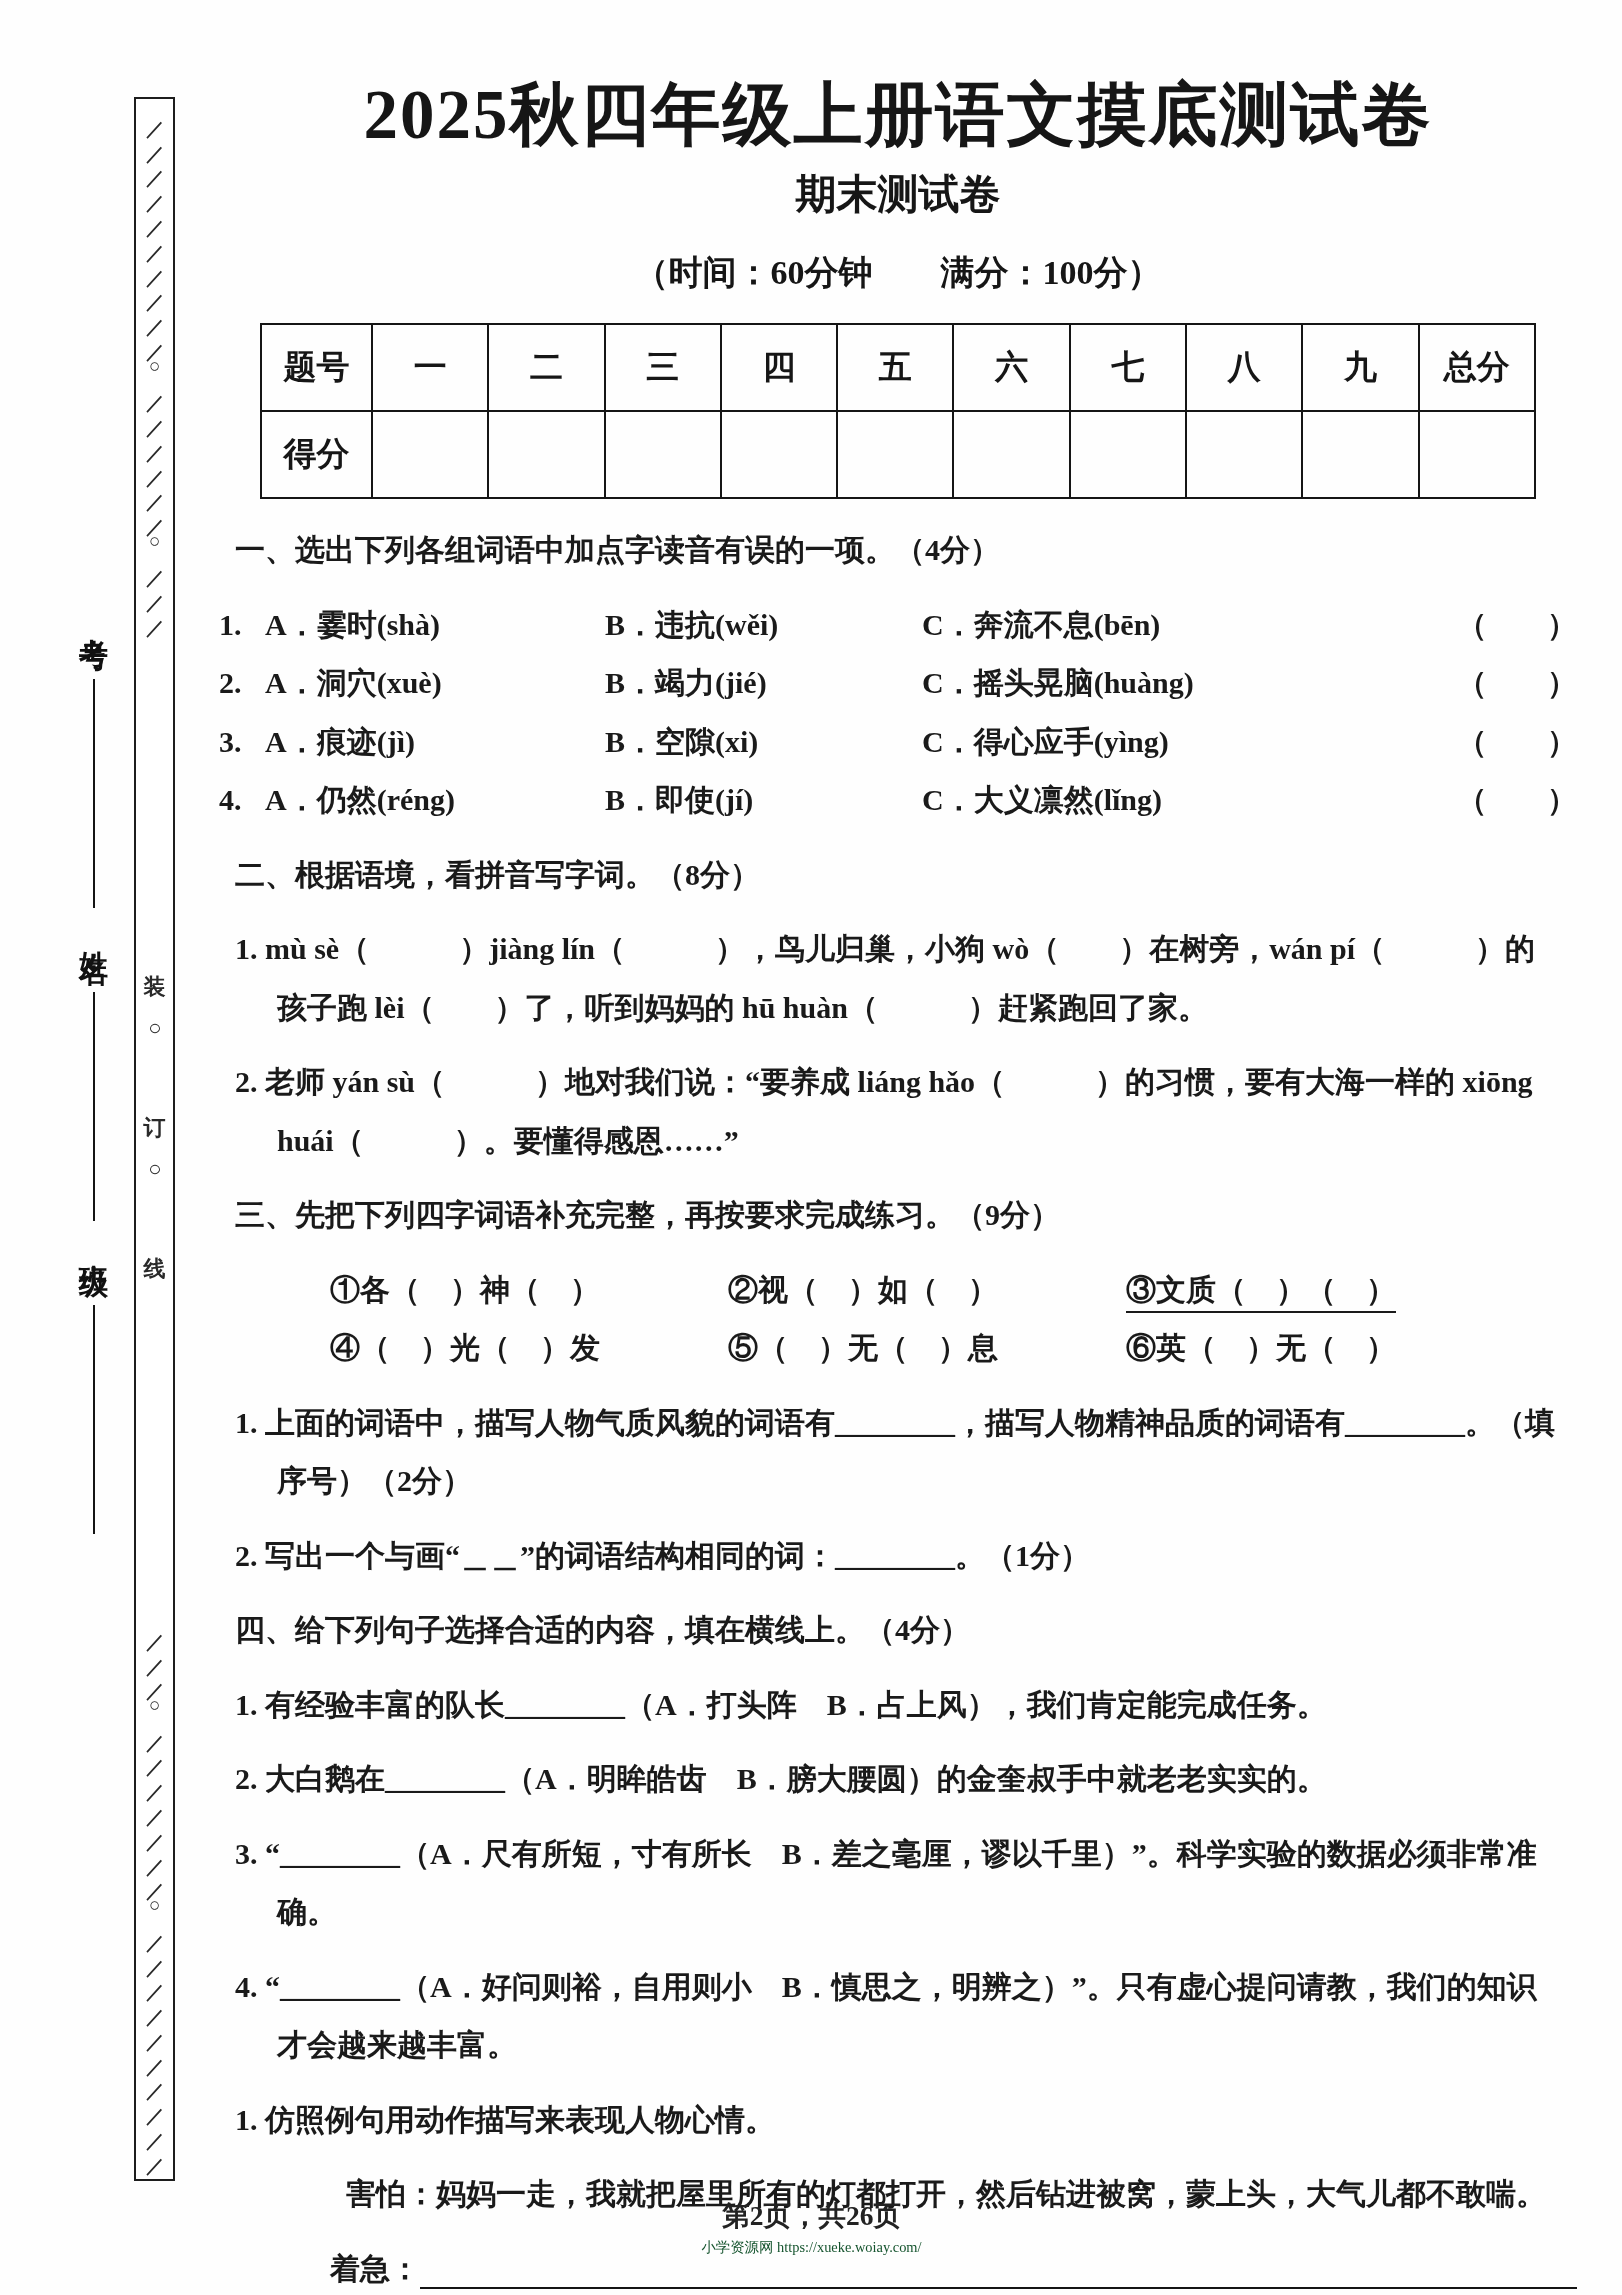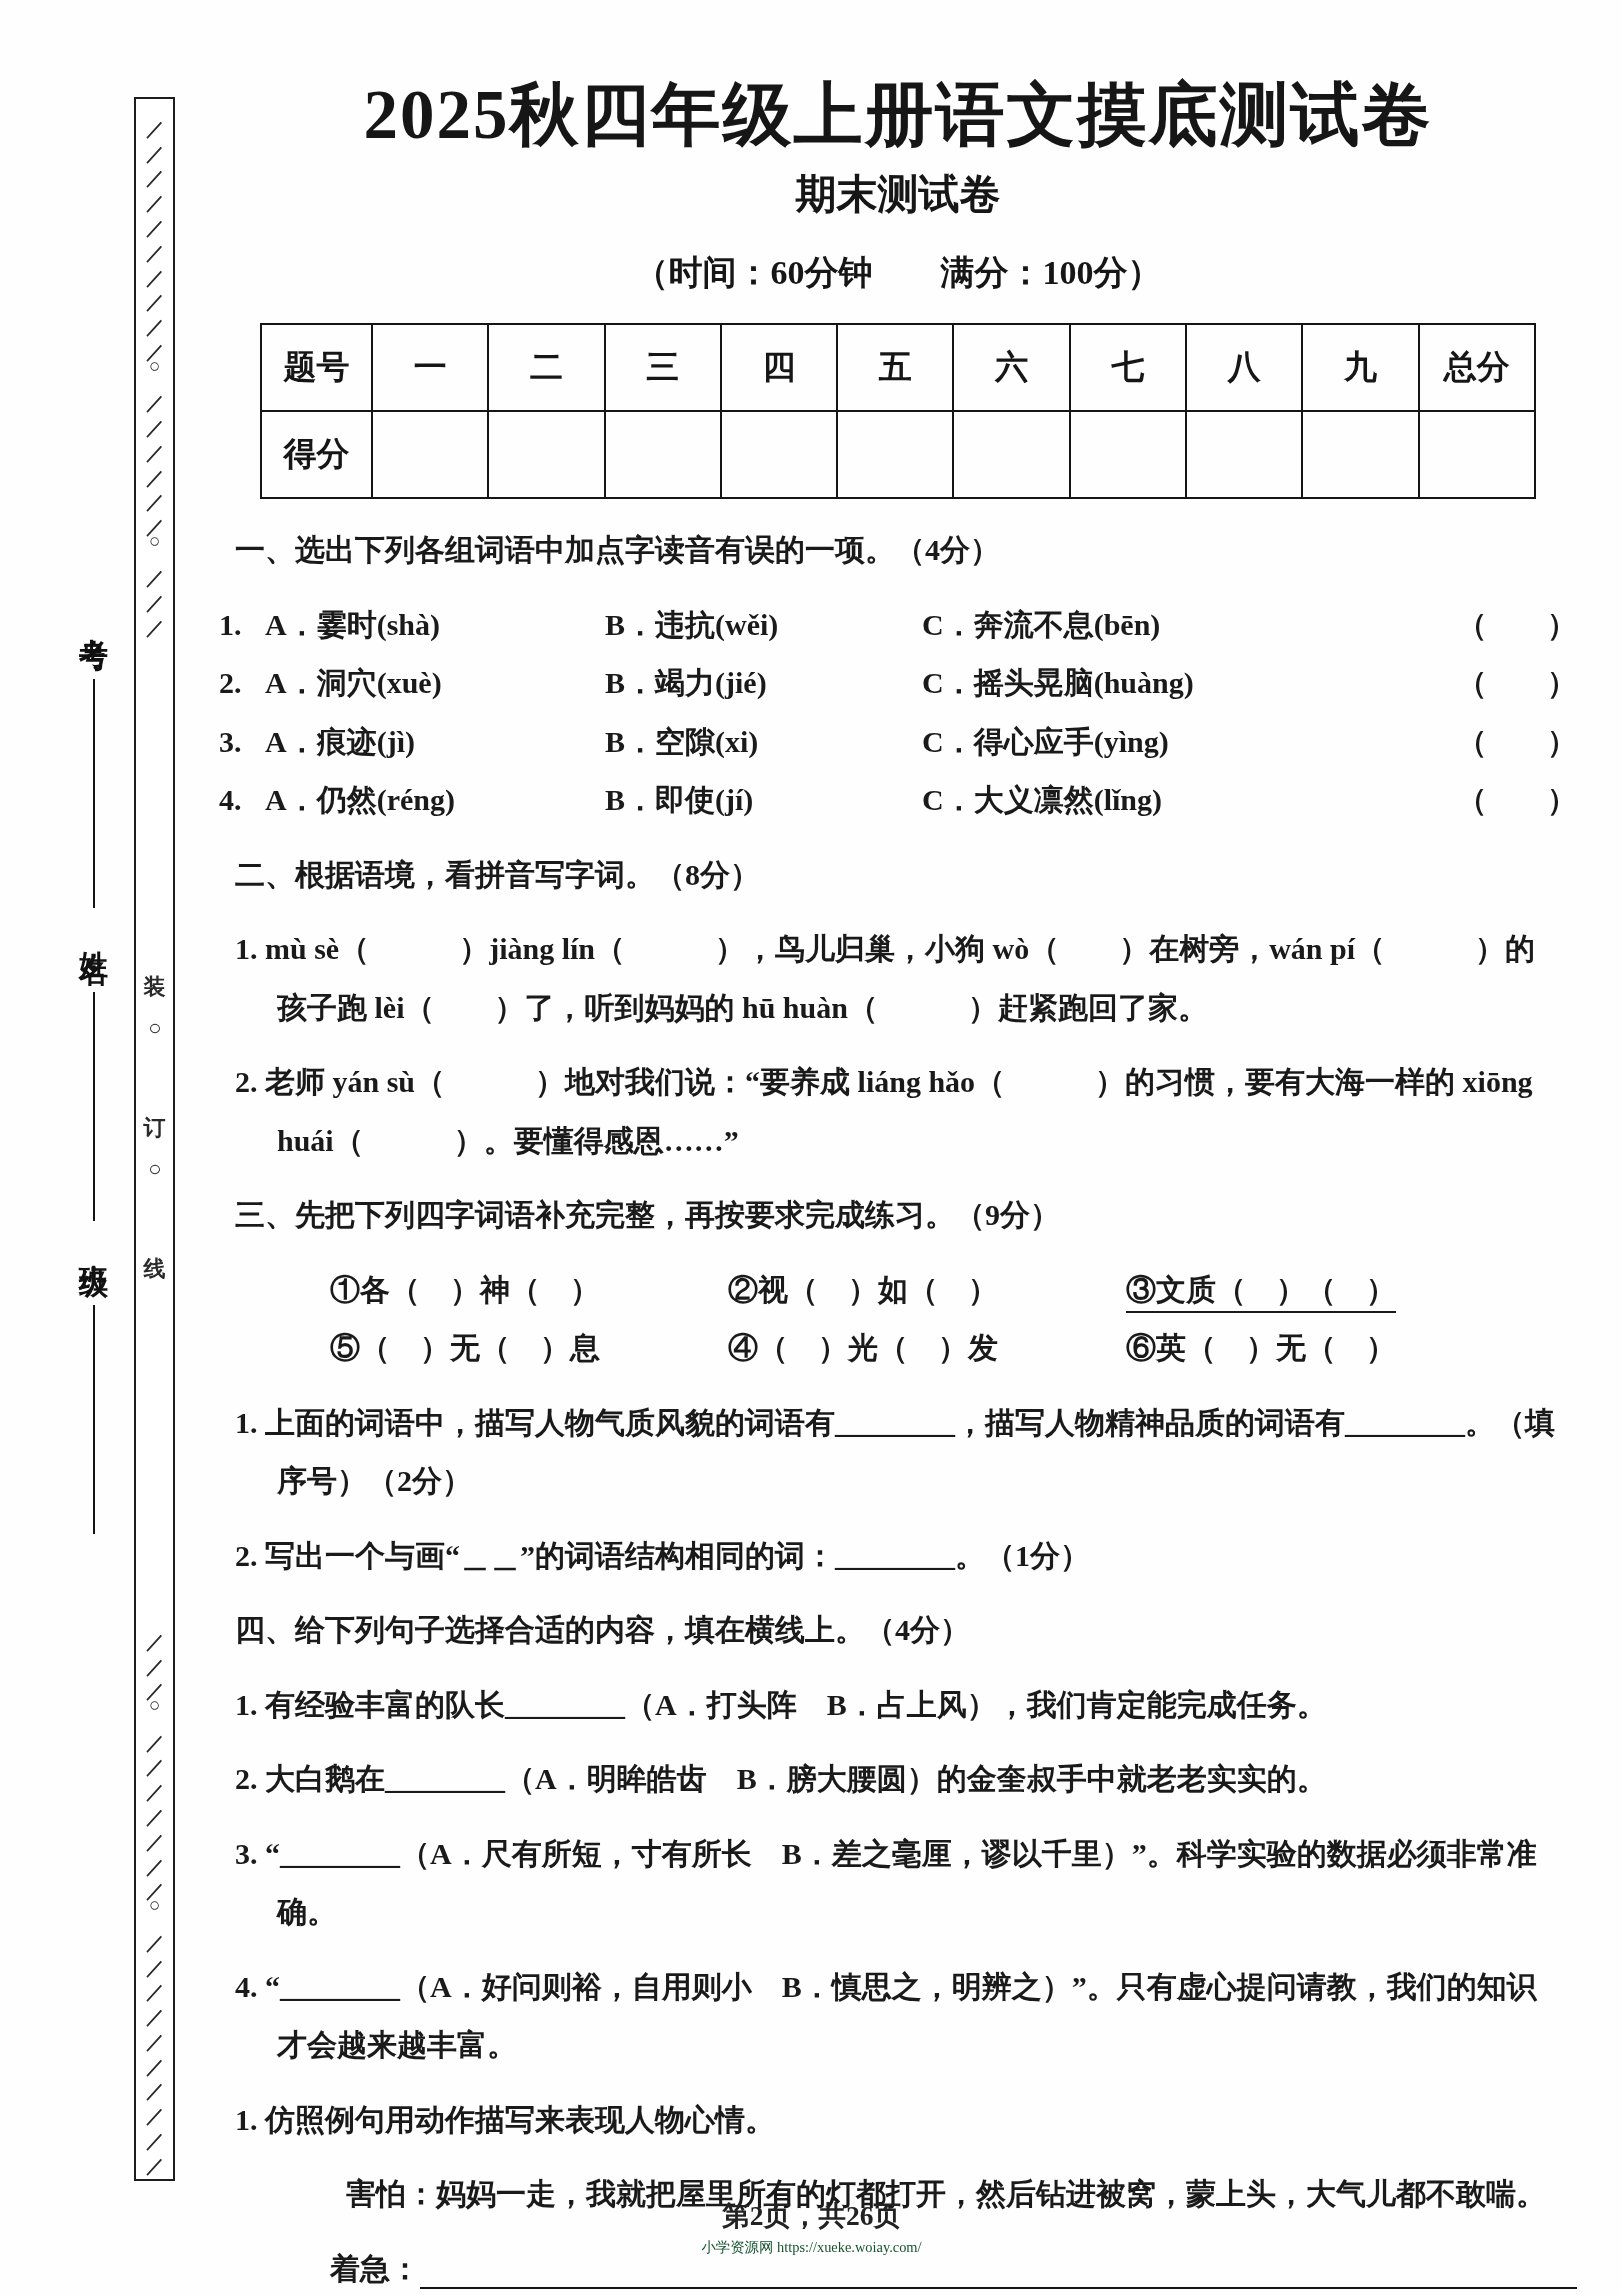--- a/index.html
+++ b/index.html
@@ -166,22 +166,22 @@
       <p class="hang">1. mù sè（　　　）jiàng lín（　　　），鸟儿归巢，小狗 wò（　　）在树旁，wán pí（　　　）的孩子跑 lèi（　　）了，听到妈妈的 hū huàn（　　　）赶紧跑回了家。</p>
       <p class="hang">2. 老师 yán sù（　　　）地对我们说：“要养成 liáng hǎo（　　　）的习惯，要有大海一样的 xiōng huái（　　　）。要懂得感恩……”</p>
 
       <p>三、先把下列四字词语补充完整，再按要求完成练习。（9分）</p>
       <div class="word-row">
         <span>①各（　）神（　）</span>
         <span>②视（　）如（　）</span>
         <span class="u">③文质（　）（　）</span>
       </div>
       <div class="word-row">
+        <span>④（　）光（　）发</span>
         <span>⑤（　）无（　）息</span>
-        <span>④（　）光（　）发</span>
         <span>⑥英（　）无（　）</span>
       </div>
       <p class="hang">1. 上面的词语中，描写人物气质风貌的词语有________，描写人物精神品质的词语有________。（填序号）（2分）</p>
       <p class="hang">2. 写出一个与画“＿＿”的词语结构相同的词：________。（1分）</p>
 
       <p>四、给下列句子选择合适的内容，填在横线上。（4分）</p>
       <p class="hang">1. 有经验丰富的队长________（A．打头阵　B．占上风），我们肯定能完成任务。</p>
       <p class="hang">2. 大白鹅在________（A．明眸皓齿　B．膀大腰圆）的金奎叔手中就老老实实的。</p>
       <p class="hang">3. “________（A．尺有所短，寸有所长　B．差之毫厘，谬以千里）”。科学实验的数据必须非常准确。</p>
       <p class="hang">4. “________（A．好问则裕，自用则小　B．慎思之，明辨之）”。只有虚心提问请教，我们的知识才会越来越丰富。</p>

